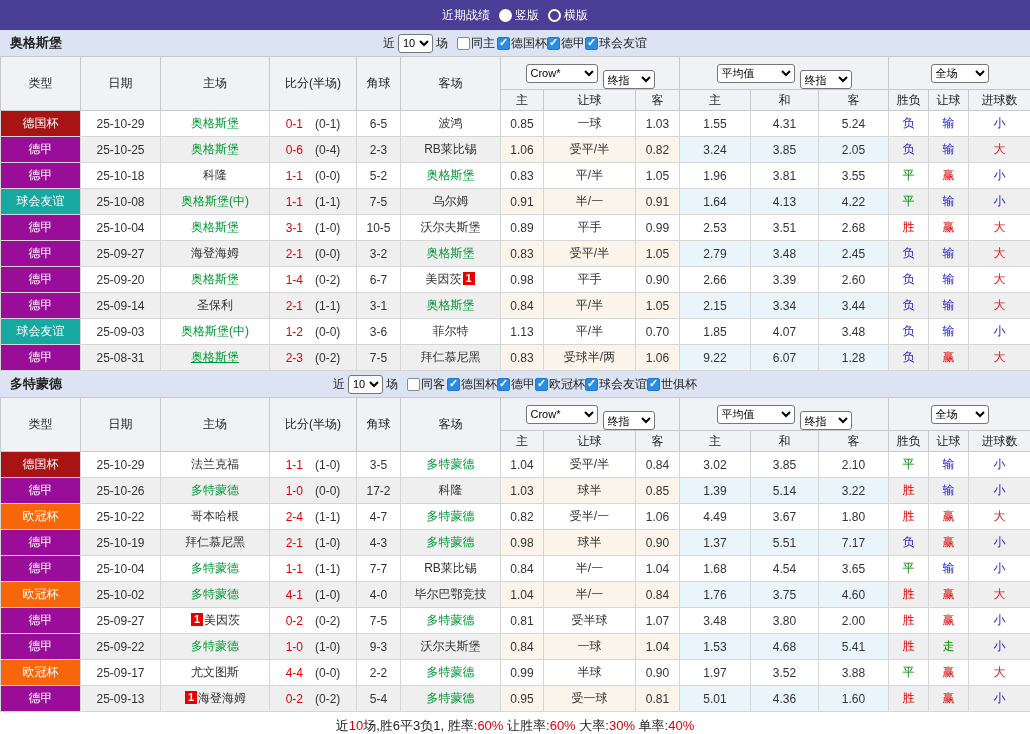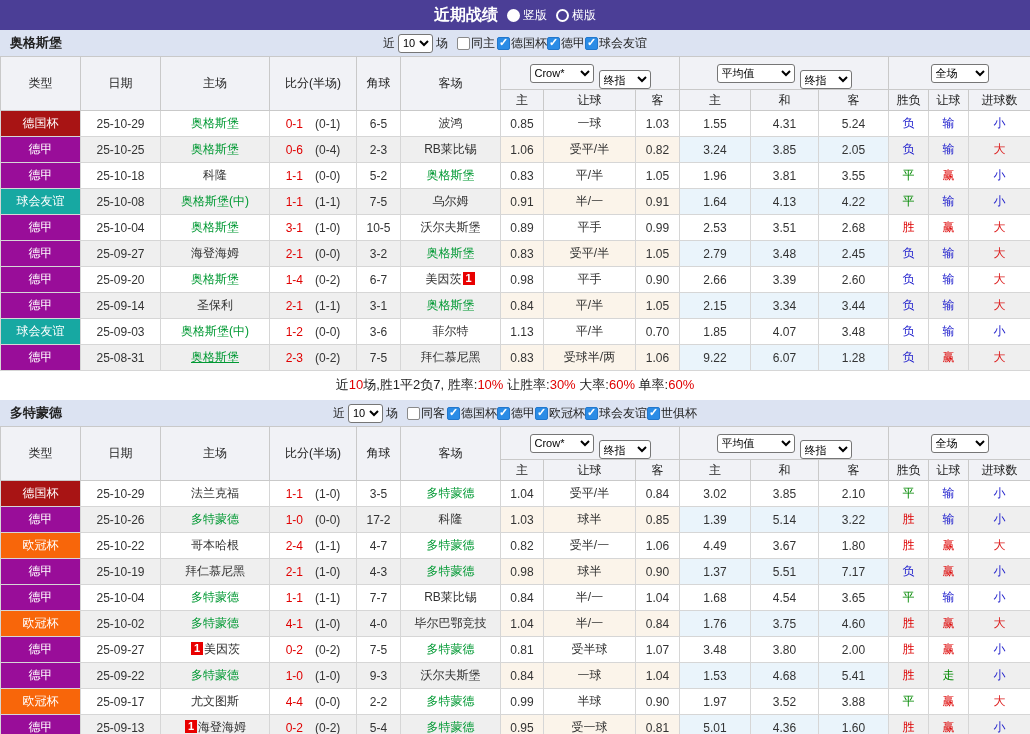--- a/index.html
+++ b/index.html
@@ -1,40 +1,40 @@
 <!DOCTYPE html>
 <html><head>
 <meta charset="utf-8">
 <style>
   html,body{margin:0;padding:0;}
   body{width:1030px;background:#d9e0ef;font-family:"Liberation Sans","DejaVu Sans",sans-serif;font-size:12px;color:#222;}
   
   .topbar{height:30px;background:#4b3e96;display:flex;align-items:center;justify-content:center;gap:9px;}
-  .topbar .title{color:#fff;font-weight:bold;font-size:16px;}
+  .topbar .title{color:#fff;font-weight:normal;font-size:12px;}
   .radio{display:inline-block;width:9px;height:9px;border:2px solid #fff;border-radius:50%;vertical-align:-2px;cursor:pointer;}
   .radio.on{background:#fff;}
   .rlabel{color:#fff;font-size:12px;margin-left:3px;}
   .ropt{display:inline-flex;align-items:center;}
   
   .sec-header{height:26px;background:#dce3f2;position:relative;display:flex;align-items:center;}
   .sec-header .team{font-weight:bold;font-size:13px;padding-left:10px;color:#222;}
   .filters{position:absolute;left:50%;transform:translateX(-50%);display:flex;align-items:center;gap:3px;font-size:12px;white-space:nowrap;}
   .filters select{height:19px;font-size:11px;border:1px solid #767676;border-radius:3px;background:#fff;}
   .filters label{display:inline-flex;align-items:center;cursor:pointer;}
   .filters label.gap{margin-left:6px;margin-right:2px;}
   input[type=checkbox]{appearance:none;-webkit-appearance:none;width:13px;height:13px;border:1px solid #8a8a8a;border-radius:2px;background:#fff;margin:0 1px 0 0;position:relative;vertical-align:-2px;cursor:pointer;}
   input[type=checkbox]:checked{background:#2b8ce6;border-color:#2277cc;}
   input[type=checkbox]:checked::after{content:"✓";position:absolute;left:1px;top:-2px;color:#fff;font-size:11px;font-weight:bold;}
   
   table{border-collapse:collapse;width:1030px;table-layout:fixed;background:#4d7c0f;}
   th{background:#f1f2f6;font-weight:normal;font-size:12px;color:#222;border:1px solid #c9c9c9;padding:0;height:20px;}
   thead tr.h1 th{height:22px;}
   .selwrap{display:flex;justify-content:center;align-items:center;gap:5px;}
   .selwrap select{height:19px;font-size:11px;border:1px solid #767676;border-radius:3px;background:#fff;}
-  .sel-book{width:64px;} .sel-final{width:52px;margin-top:13px;} .sel-avg{width:78px;} .sel-scope{width:58px;}
+  .sel-book{width:72px;} .sel-final{width:52px;margin-top:13px;} .sel-avg{width:78px;} .sel-scope{width:58px;}
   tbody td{border:1px solid #d6d6d6;text-align:center;font-size:12px;height:25px;padding:0;color:#333;overflow:hidden;white-space:nowrap;}
   tbody tr.even td{background:#efefef;}
   tbody tr.odd td{background:#fff;}
   tbody td.c-crow, tbody tr.even td.c-crow{background:#fbf4ea;}
   tbody td.c-avg, tbody tr.even td.c-avg{background:#eaf4fb;}
   td.c-league{color:#fff;}
   .tname{cursor:pointer;}
   .green{color:#009933;}
   .ul{text-decoration:underline;}
   .full{color:#e00000;}
@@ -295,21 +295,20 @@
     <td class="c-crow">1.06</td>
     <td class="c-avg">9.22</td>
     <td class="c-avg">6.07</td>
     <td class="c-avg">1.28</td>
     <td class="c-res" style="color: rgb(26, 26, 204);">负</td>
     <td class="c-res" style="color: rgb(221, 0, 0);">赢</td>
     <td class="c-res" style="color: rgb(221, 34, 34);">大</td>
   </tr>
       </tbody>
   </table>
-  <div class="summary"><span>近</span><span class="red">10</span><span>场,胜1平2负7, 胜率:</span><span class="red">10%</span><span> 让胜率:</span><span class="red">30%</span><span> 大率:</span><span class="red">60%</span><span> 单率:</span><span class="red">60%</span></div>
 </div>
 
 <div class="section">
   <div class="sec-header">
     <span class="team">多特蒙德</span>
     <div class="filters">
       <span>近</span>
       <select><option>10</option></select>
       <span>场</span>
       <span style="display:inline-flex;align-items:center;gap:0;">

